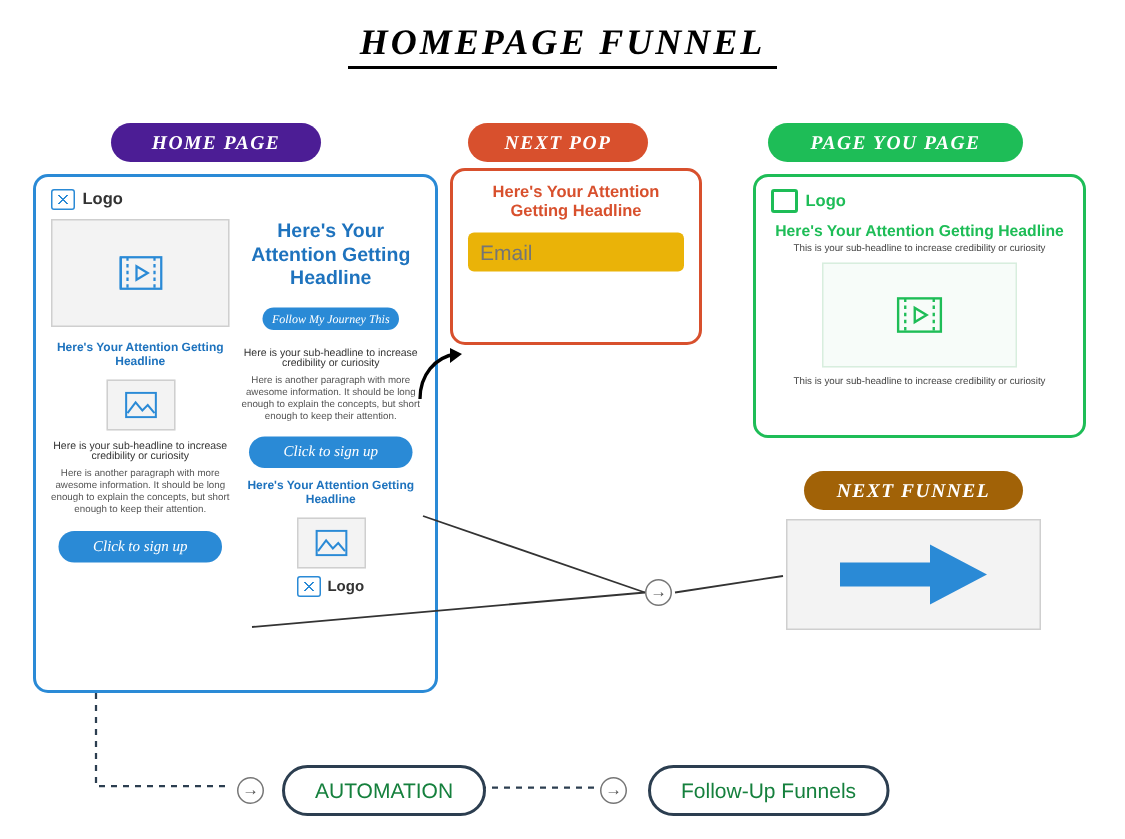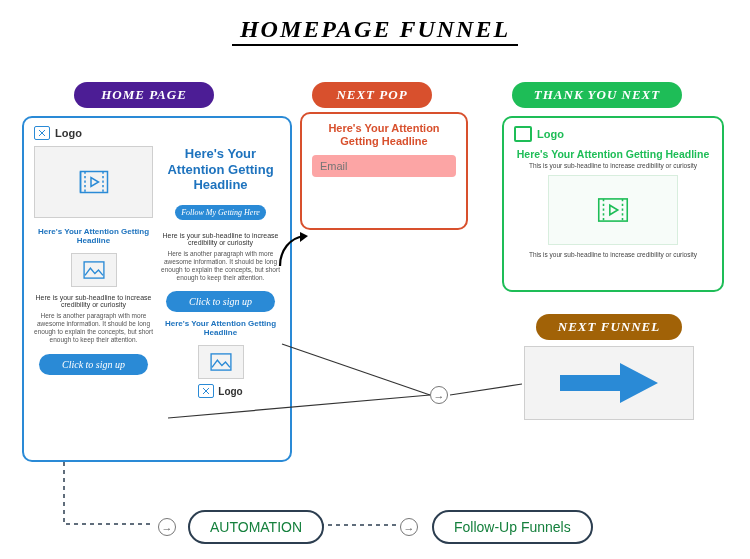--- a/index.html
+++ b/index.html
@@ -74,21 +74,21 @@
 
   
   .card-pop {
     position:absolute; top:112px; left:300px; width:168px; height:118px;
     border:2px solid #d8502d; border-radius:10px; background:#fff; padding:8px 10px;
     text-align:center; z-index:5;
   }
   .card-pop .hl{ color:#d8502d; font-weight:bold; font-size:11px; line-height:1.2;}
   .card-pop input{
     width:100%; margin:7px 0 6px; padding:5px 8px; border:none; border-radius:4px;
-    background:#fca5a5; font-size:11px; color:#555;
+    background:#eab308; font-size:14px; color:#555;
   }
   .card-pop .btn{
     display:block; width:100%; padding:6px 0; border-radius:14px; background:#d8502d;
     color:#fff; font-size:10px; font-weight:500;
   }
 
   
   .card-thk {
     position:absolute; top:116px; left:502px; width:222px; height:176px;
     border:2px solid #1ebd57; border-radius:10px; background:#fff; padding:8px 10px;
@@ -128,21 +128,21 @@
   svg.conn { position:absolute; pointer-events:none; }
   .curve-arrow{ position:absolute; top:232px; left:276px; width:34px; height:36px; pointer-events:none;}
 </style>
 </head>
 <body>
 
 <div class="title"><span>HOMEPAGE FUNNEL</span></div>
 
 <div class="pill blue">HOME PAGE</div>
 <div class="pill orange">NEXT POP</div>
-<div class="pill green">THANK YOU NEXT</div>
+<div class="pill green">PAGE YOU PAGE</div>
 <div class="pill nextf">NEXT FUNNEL</div>
 
 <div class="card-home">
   <div class="hdr">
     <span class="icon-img-sm"></span>
     <span>Logo</span>
   </div>
   <div class="cols">
 
     <div class="col">
@@ -162,21 +162,21 @@
             <polyline points="2,16 8,8 13,14 17,10 22,16" fill="none" stroke="#2a8ad6" stroke-width="1.5"></polyline>
           </svg>
       </div>
       <div class="sub">Here is your sub-headline to increase credibility or curiosity</div>
       <div class="para">Here is another paragraph with more awesome information. It should be long enough to explain the concepts, but short enough to keep their attention.</div>
       <div class="cta-blue">Click to sign up</div>
     </div>
 
     <div class="col">
       <div class="hl-big">Here's Your Attention Getting Headline</div>
-      <div class="cta-blue sm">Follow My Getting Here</div>
+      <div class="cta-blue sm">Follow My Journey This</div>
       <div class="sub" style="margin-top:8px">Here is your sub-headline to increase credibility or curiosity</div>
       <div class="para">Here is another paragraph with more awesome information. It should be long enough to explain the concepts, but short enough to keep their attention.</div>
       <div class="cta-blue">Click to sign up</div>
       <div class="hl-blue">Here's Your Attention Getting Headline</div>
       <div class="ph-img">
         <svg viewBox="0 0 24 20">
             <rect x="1" y="1" width="22" height="18" fill="none" stroke="#2a8ad6" stroke-width="1.5"></rect>
             <polyline points="2,16 8,8 13,14 17,10 22,16" fill="none" stroke="#2a8ad6" stroke-width="1.5"></polyline>
           </svg>
       </div>

